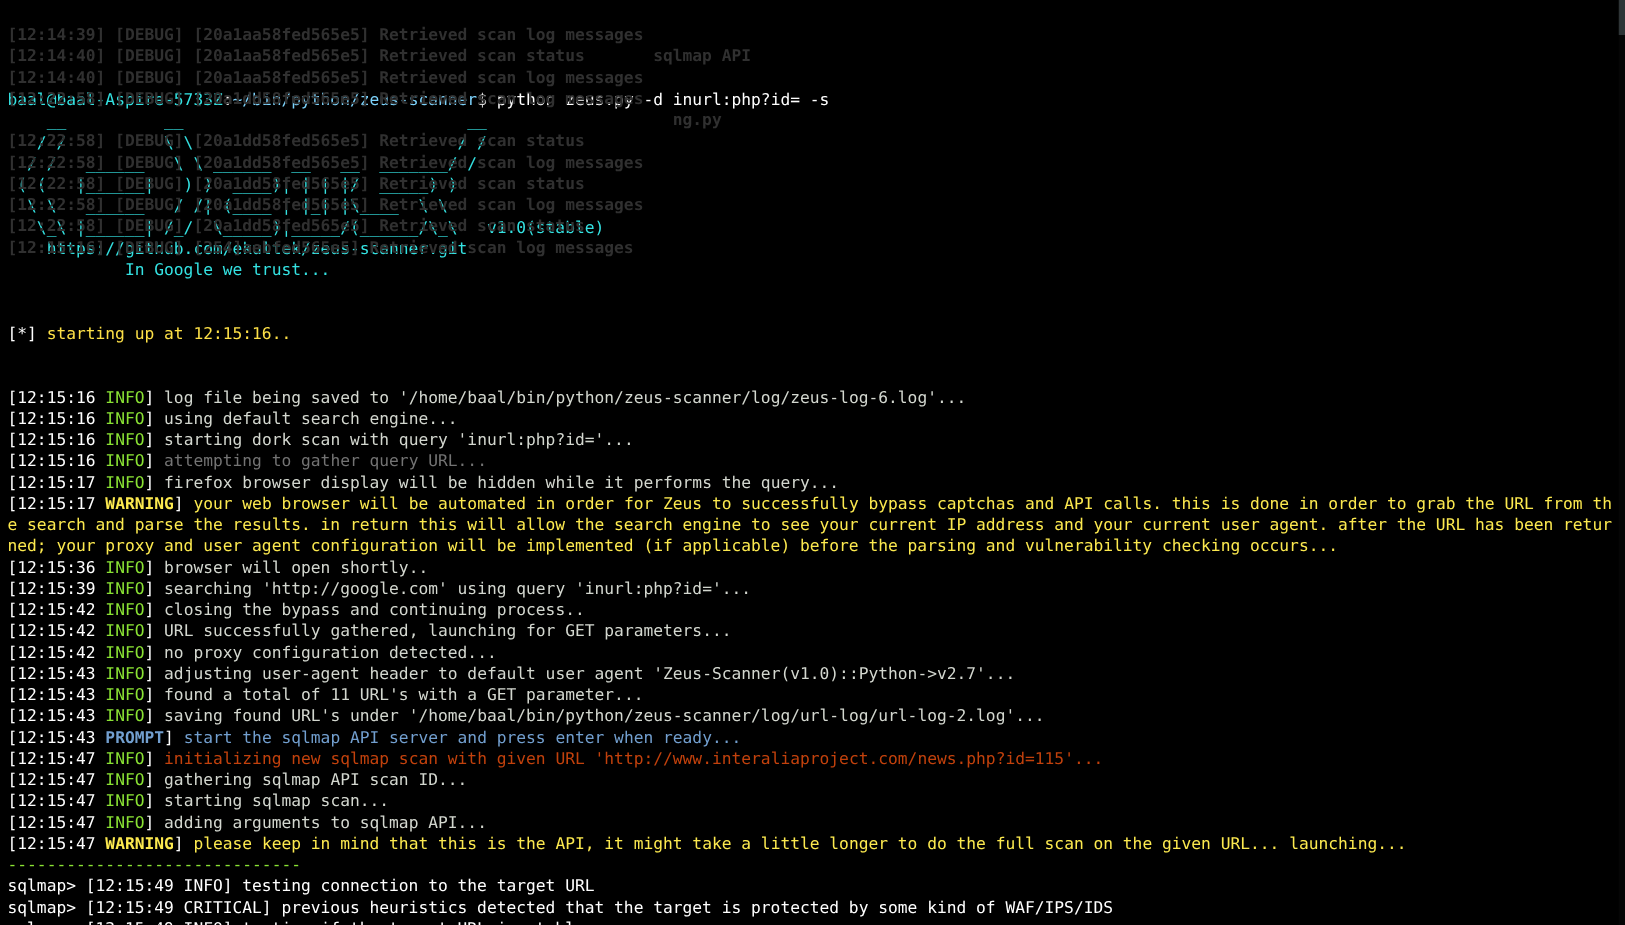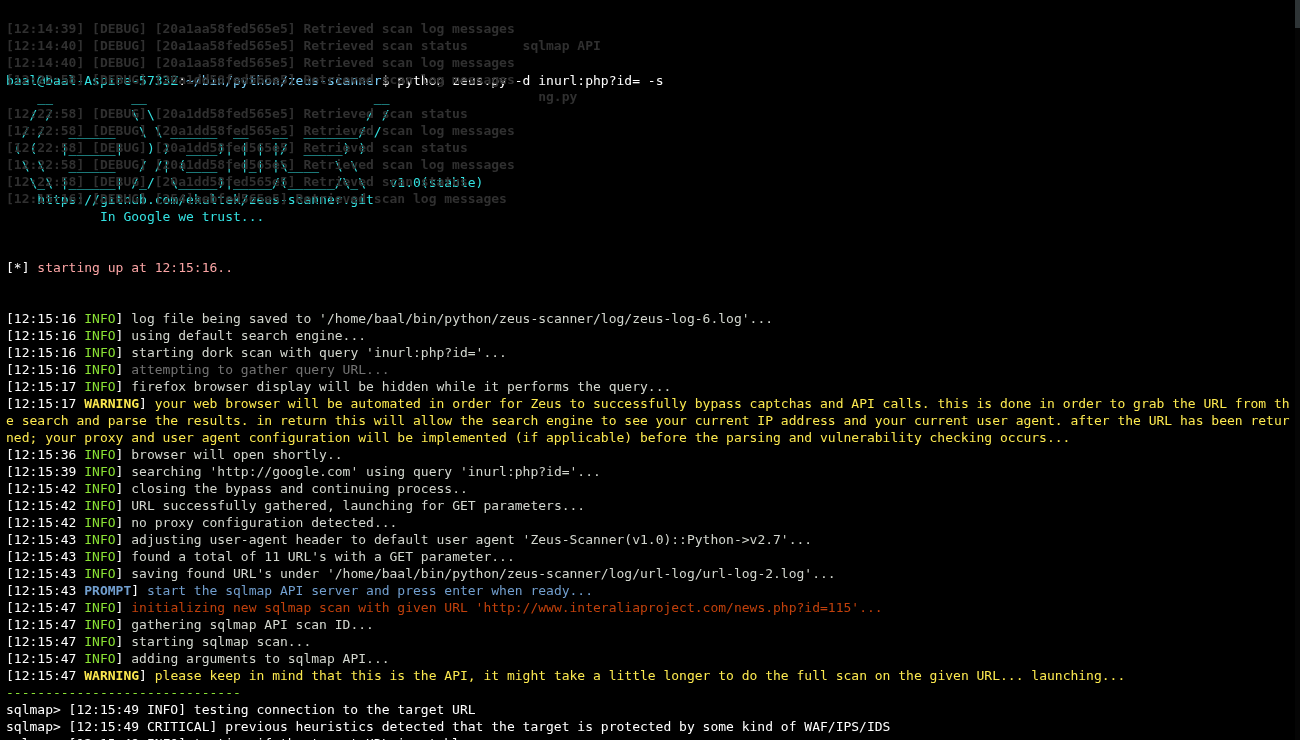--- a/index.html
+++ b/index.html
@@ -15,21 +15,21 @@
       width: 1300px;
       height: 740px;
       position: relative;
     }
     .green  { color: #34e2e2; }      
     .blue   { color: #7dd3fc; }      
     .white  { color: #ffffff; }      
     .info   { color: #8ae234; font-weight:normal; }  
     .warn   { color: #fce94f; font-weight:bold; }  
     .prmpt  { color: #729fcf; font-weight:bold;text-align:right; }  
-    .dim    { color: #fca5a5; }      
+    .dim    { color: #fde047; }      
     .faint  { color: #303030; }      
     .scrolltrack { position:absolute; top:0; right:0; width:5px; height:100%; background:#050505; }
     .scrollthumb { position:absolute; top:0; right:0; width:5px; height:28px; background:#2e3436; }
   </style>
 </head>
 <body>
 
 
 
 <div><div class="faint" style="position:absolute;top:3px;left:6px;white-space:pre;pointer-events:none;font-weight:bold;">

